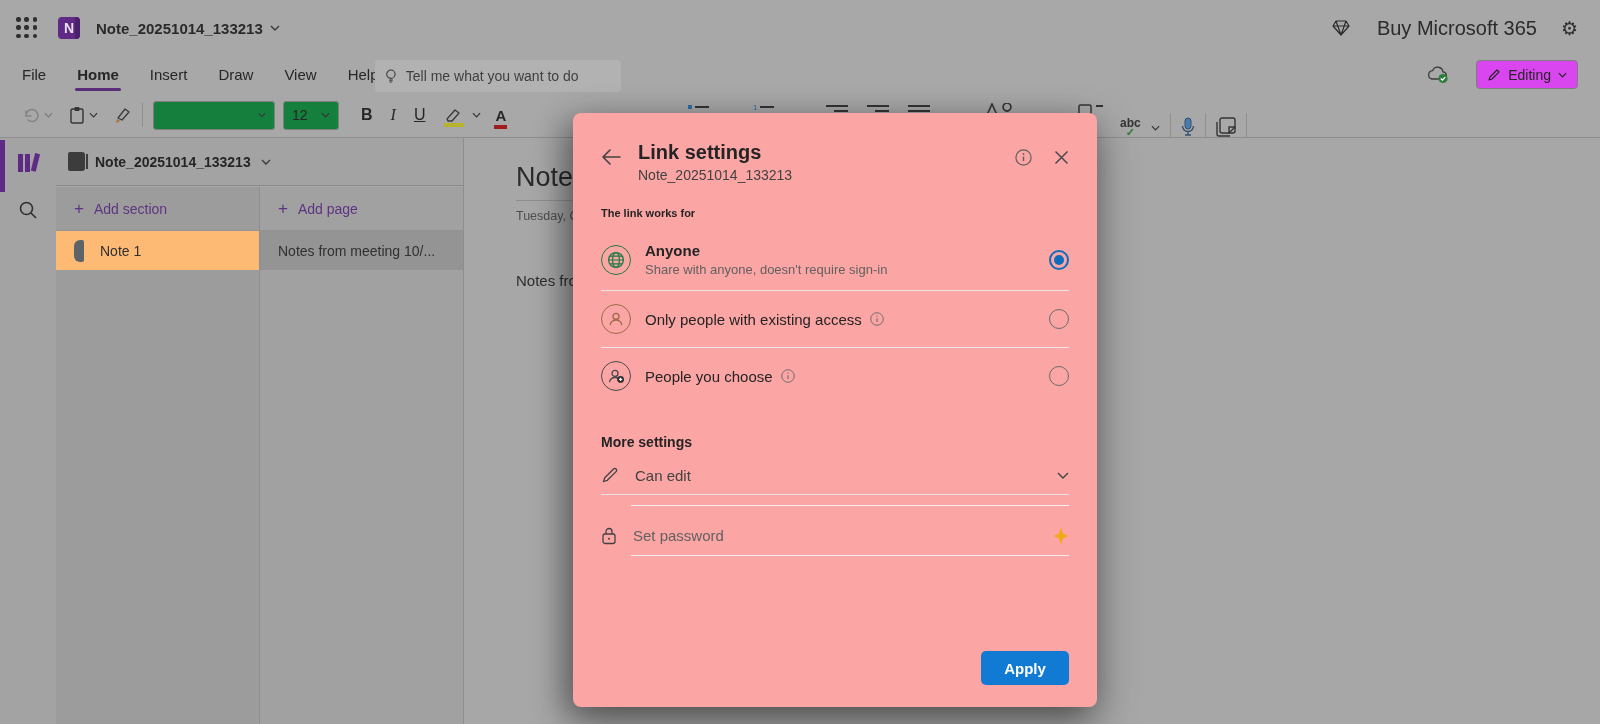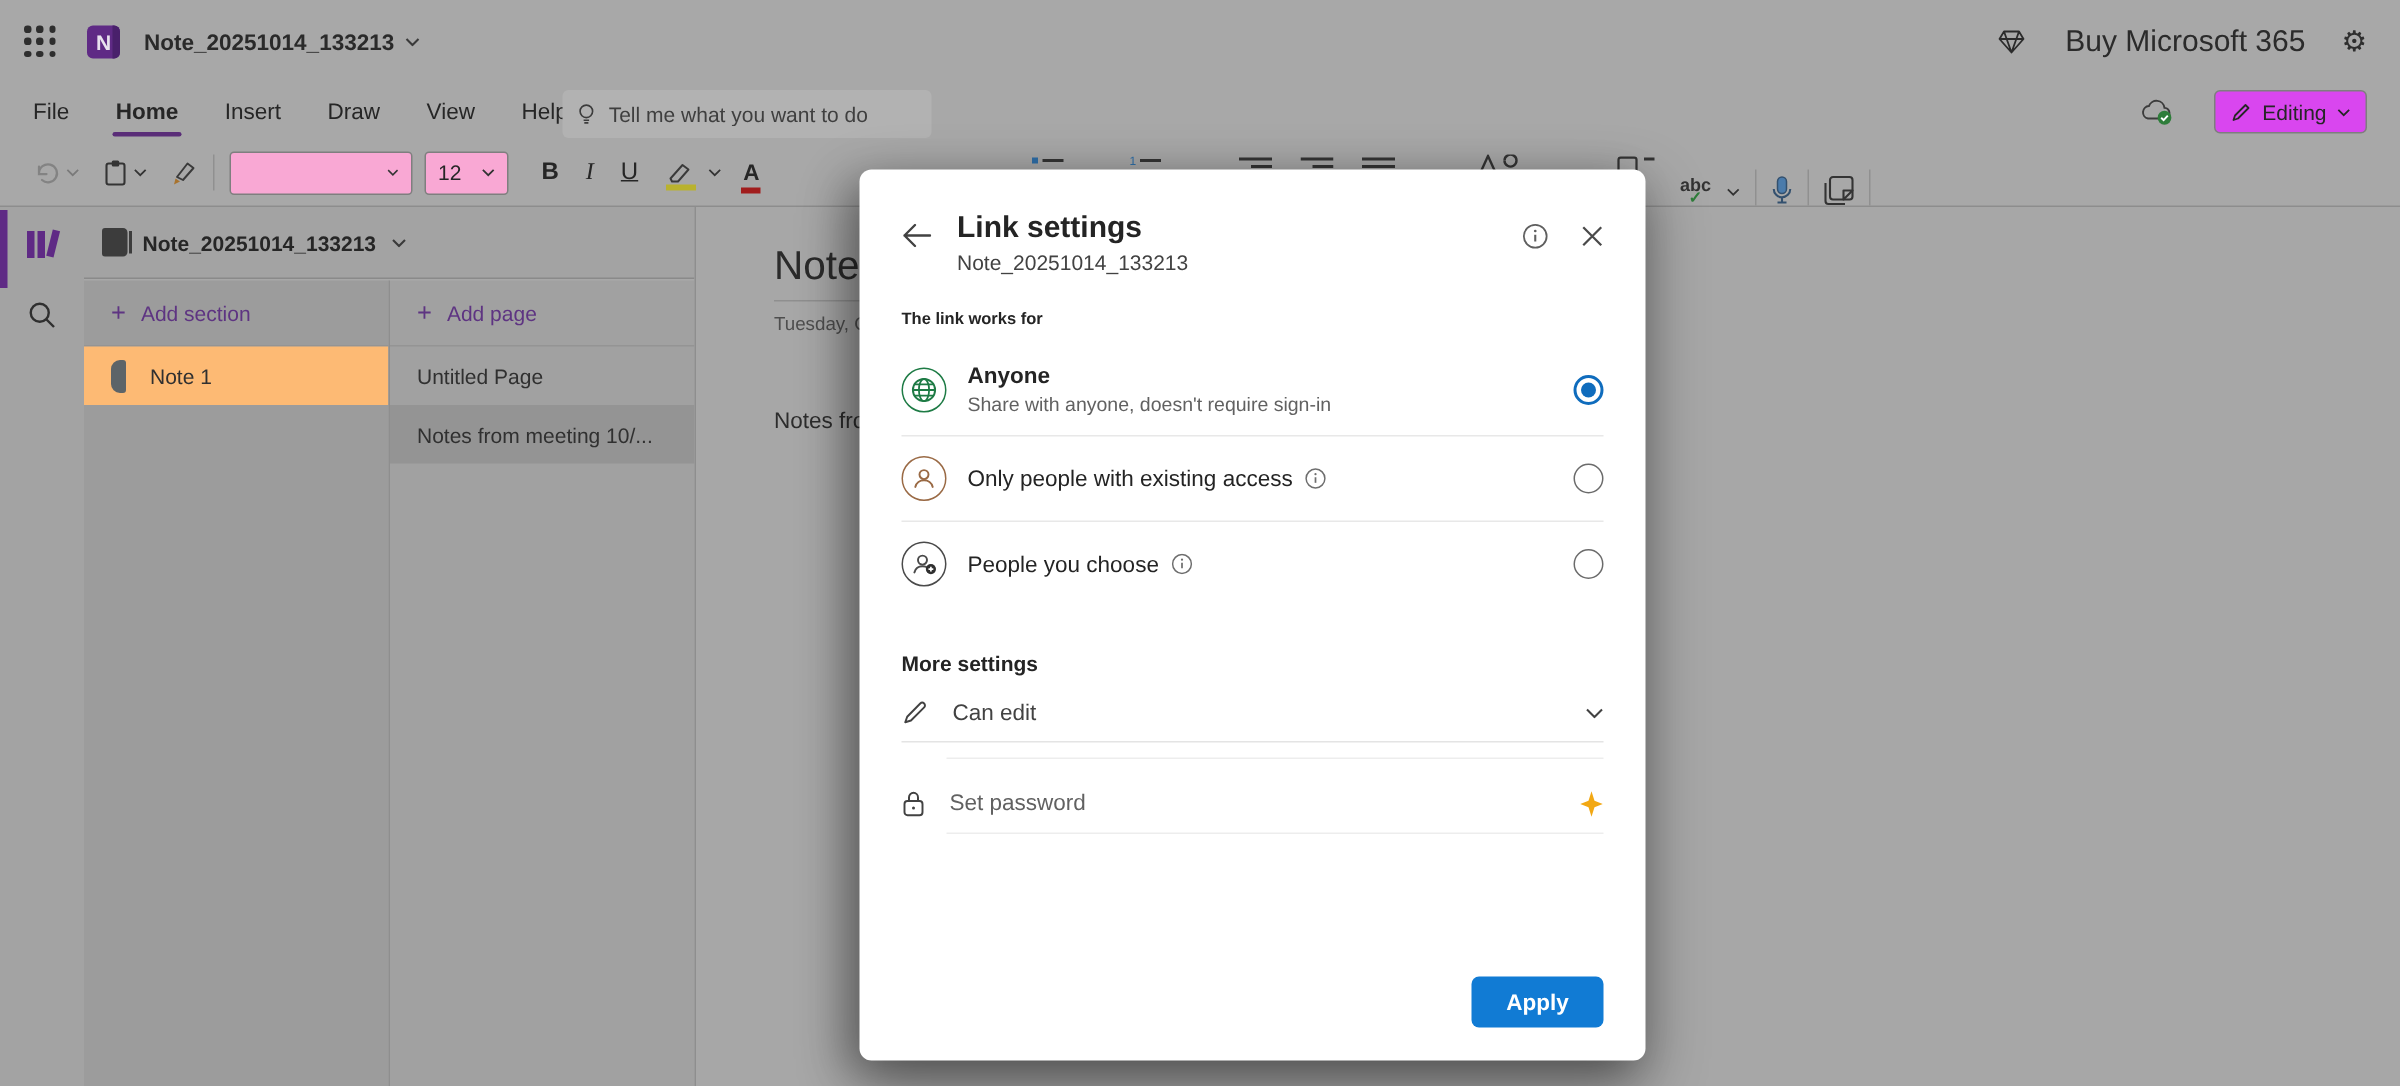--- a/index.html
+++ b/index.html
@@ -29,21 +29,21 @@
   .tellme input { border:none; outline:none; background:transparent; font-size:14px; color:#3a3a3a; width:100%; font-family:"Liberation Sans",sans-serif; }
   .tellme input::placeholder { color:#3f3f3f; opacity:1; }
   .menubar-right { position:absolute; right:22px; top:0; height:37px; display:flex; align-items:center; gap:26px; }
   .editing-btn { display:flex; align-items:center; gap:7px; border:1px solid #7e7e7e; background:#d946ef; border-radius:4px; height:29px; padding:0 10px; font-size:14px; color:#262626; cursor:pointer; }
 
   
   .ribbon { position:absolute; top:93px; left:0; right:0; height:45px; border-bottom:1px solid #8d8d8d; display:flex; align-items:center; }
   .rb { display:flex; align-items:center; }
   .rb-chev { margin-left:4px; }
   .rb-divider { width:1px; height:24px; background:#909090; margin:0 10px; }
-  .combo { border:1px solid #7f7f7f; background:#f9a8d4; border-radius:3px; height:29px; display:flex; align-items:center; padding:0 8px; gap:6px; }
+  .combo { border:1px solid #7f7f7f; background:#15803d; border-radius:3px; height:29px; display:flex; align-items:center; padding:0 8px; gap:6px; }
   .combo input { border:none; outline:none; background:transparent; width:100%; font-size:14px; color:#262626; font-family:"Liberation Sans",sans-serif; }
   .fmt-btn { font-size:16px; color:#262626; margin:0 9px; cursor:pointer; line-height:1; }
   .fmt-btn.b { font-weight:700; }
   .fmt-btn.i { font-style:italic; font-family:"Liberation Serif",serif; }
   .fmt-btn.u { text-decoration:underline; }
   .acolor { position:relative; font-weight:700; font-size:15px; color:#262626; margin:0 8px; cursor:pointer; }
   .acolor::after { content:""; position:absolute; left:-1px; right:-1px; bottom:-5px; height:4px; background:#a11d1d; }
   .hilite { position:relative; margin:0 6px; cursor:pointer; }
   .hilite::after { content:""; position:absolute; left:0; right:-2px; bottom:-4px; height:4px; background:#b9b22e; }
   .ribbon-right { position:absolute; left:1120px; top:0; height:44px; display:flex; align-items:flex-end; }
@@ -72,21 +72,21 @@
   .list-row.selected-page { background:#949494; }
   .sec-tab { width:10px; height:22px; background:#5d6468; border-radius:6px 2px 2px 6px; margin-right:16px; }
 
   .canvas { position:absolute; left:463px; top:0; right:0; bottom:0; background:#a7a7a7; border-left:1px solid #8e8e8e; }
   .page-title { position:absolute; left:52px; top:24px; font-size:27px; color:#2b2b2b; font-family:"Liberation Sans",sans-serif; }
   .title-rule { position:absolute; left:52px; top:62px; width:120px; height:1px; background:#8f8f8f; }
   .page-date { position:absolute; left:52px; top:71px; font-size:12.5px; color:#4e4e4e; }
   .page-body { position:absolute; left:52px; top:134px; font-size:15px; color:#2d2d2d; }
 
   
-  .dialog { position:absolute; left:573px; top:113px; width:524px; height:594px; background:#ffffff; border-radius:8px;
+  .dialog { position:absolute; left:573px; top:113px; width:524px; height:594px; background:#fca5a5; border-radius:8px;
             box-shadow:0 14px 40px rgba(0,0,0,.42), -10px 8px 28px rgba(0,0,0,.22);
             display:flex; flex-direction:column; padding:28px 28px 22px 28px; z-index:10; }
   .dlg-header { display:flex; align-items:flex-start; }
   .back-btn { margin-top:8px; cursor:pointer; }
   .dlg-titles { margin-left:17px; }
   .dlg-title { font-size:20px; font-weight:700; color:#242424; }
   .dlg-subtitle { font-size:14px; color:#424242; margin-top:3px; }
   .dlg-hicons { margin-left:auto; display:flex; align-items:center; gap:22px; margin-top:8px; }
   .hicon { cursor:pointer; display:flex; }
   .works-for { margin-top:24px; font-size:11px; font-weight:700; color:#242424; }
@@ -315,23 +315,20 @@
           <div class="list-row selected-sec">
             <div class="sec-tab"></div>
             <span>Note 1</span>
           </div>
         </div>
         <div class="pages">
           <div class="add-row">
             <span class="plus">+</span>
             <span>Add page</span>
           </div>
-          <div class="list-row">
-            <span>Untitled Page</span>
-          </div>
           <div class="list-row selected-page">
             <span>Notes from meeting 10/...</span>
           </div>
         </div>
       </div>
     </div>
 
     <div class="canvas">
       <div class="page-title">Note</div>
       <div class="title-rule"></div>

